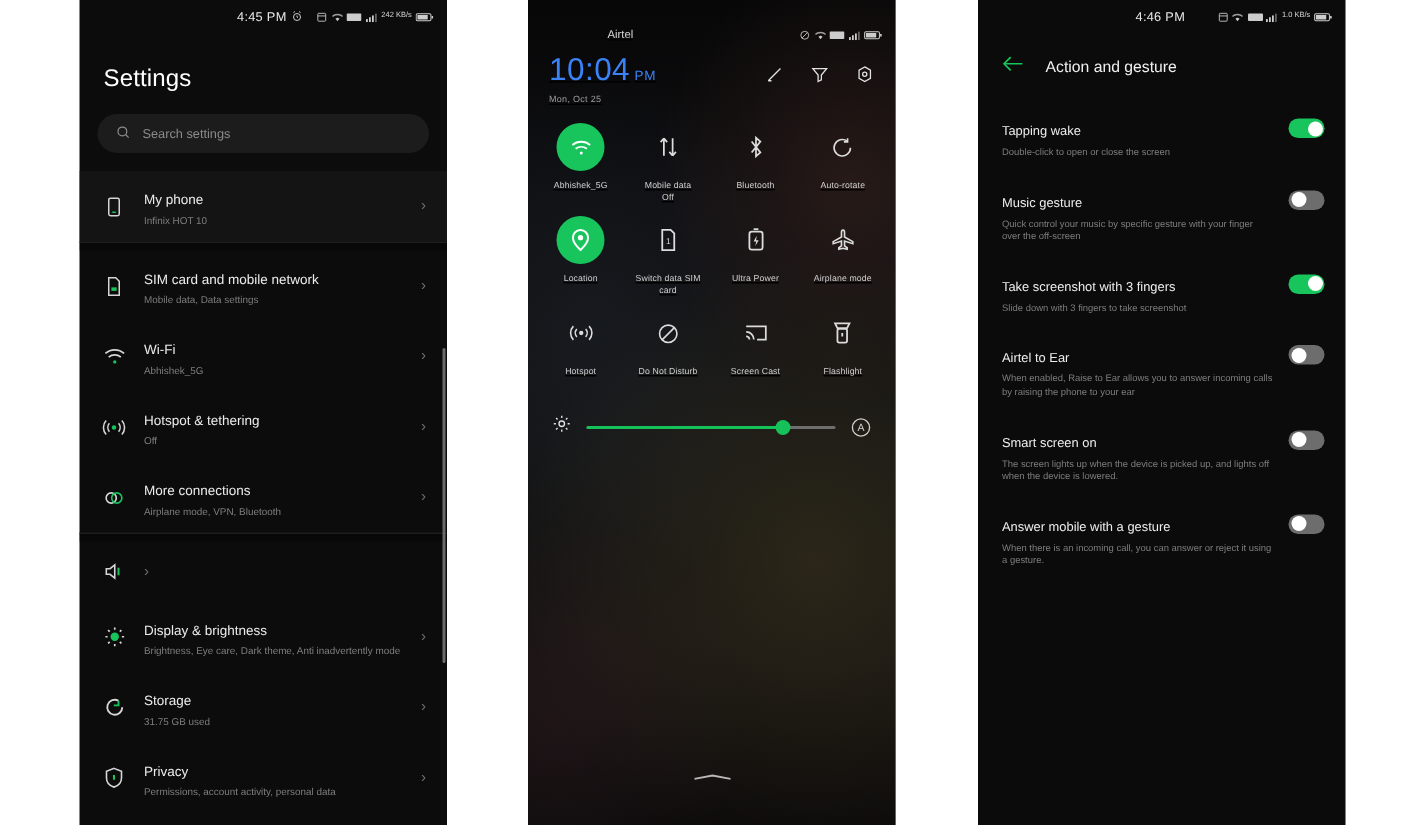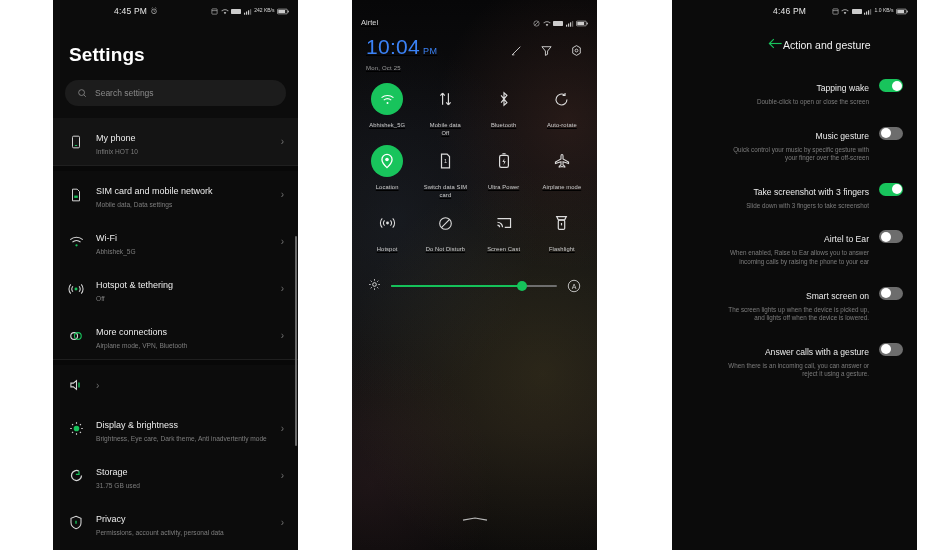--- a/index.html
+++ b/index.html
@@ -8,36 +8,36 @@
     background: #ffffff;
     font-family: "Liberation Sans", sans-serif;
     overflow: hidden;
   }
   .stage { position: relative; width: 950px; height: 550px; background: #fff; }
 
   
   .phone { position: absolute; top: 0; height: 550px; width: 245px; overflow: hidden; }
   #panel-settings { left: 53px; background: #0c0c0c; }
   #panel-quick    { left: 352px; background: #0a0a0a; }
-  #panel-gesture  { left: 672px; background: #0b0b0b; padding-left: 40px; }
+  #panel-gesture  { left: 652px; background: #0b0b0b; }
 
   
   .statusbar {
     position: relative; height: 22px; display: flex; align-items: center;
-    justify-content: space-between; padding: 0 9px; color: #e9e9e9;
+    justify-content: space-between; padding: 0 9px; color: #e9e9e9; margin-left: 44px;
   }
   .sb-time { font-size: 8.5px; letter-spacing: .2px; margin-left: 52px; font-weight: 400; }
   .sb-left { display: flex; align-items: center; gap: 3px; }
   .sb-right { display: flex; align-items: center; gap: 2.5px; }
   .sb-ico { display: block; opacity: .92; }
   .sb-txt { font-size: 5px; line-height: 1.05; text-align: center; opacity: .9; }
 
   
   .settings-title {
-    color: #fff; font-size: 19px; font-weight: 700; padding: 22px 16px 14px 16px;
+    color: #fff; font-size: 16px; font-weight: 400; padding: 22px 16px 14px 16px;
     letter-spacing: .1px;
   }
   .search-box {
     margin: 0 12px 12px 12px; height: 26px; border-radius: 14px;
     background: #1c1c1c; display: flex; align-items: center; padding: 0 12px; gap: 8px;
   }
   .search-ph { color: #8b8b8b; font-size: 8.5px; }
   .slist { position: relative; }
   .srow {
     display: flex; align-items: center; gap: 11px;
@@ -97,24 +97,24 @@
   .bright-knob {
     position: absolute; left: 79%; top: 50%; transform: translate(-50%,-50%);
     width: 10px; height: 10px; border-radius: 50%; background: #15c25a;
   }
   .home-handle {
     position: absolute; left: 50%; bottom: 40px; transform: translateX(-50%);
     width: 26px; height: 3px;
   }
 
   
-  .ag-head { display: flex; align-items: center; padding: 14px 0 14px 16px; margin-left: 40px; }
+  .ag-head { display: flex; align-items: center; gap: 14px; padding: 14px 0 14px 16px; }
   .ag-title { color: #f0f0f0; font-size: 10.5px; font-weight: 400; }
   .ag-row { display: flex; align-items: flex-start; gap: 10px; padding: 9px 14px 9px 16px; min-height: 44px; }
-  .ag-txt { flex: 1 1 auto; min-width: 0; text-align: right; }
+  .ag-txt { flex: 1 1 auto; min-width: 0; }
   .ag-name { color: #ededed; font-size: 8.6px; line-height: 12px; }
   .ag-desc { color: #7d7d7d; font-size: 6.3px; line-height: 8.6px; margin-top: 3px; }
   .switch {
     position: relative; flex: 0 0 auto; width: 24px; height: 13px; border-radius: 8px;
     background: #6d6d6d; margin-top: 2px;
   }
   .switch.on { background: #18c45c; }
   .switch .knob {
     position: absolute; top: 1.5px; left: 1.5px; width: 10px; height: 10px;
     border-radius: 50%; background: #ffffff;
@@ -650,21 +650,21 @@
           <span class="ag-name">Smart screen on</span>
           <span class="ag-desc" style="display:block">The screen lights up when the device is picked up, and lights off when the device is lowered.</span>
         </span>
         <span class="switch">
             <span class="knob"></span>
           </span>
       </div>
 
       <div class="ag-row">
         <span class="ag-txt">
-          <span class="ag-name">Answer calls with a gesture</span>
+          <span class="ag-name">Answer mobile with a gesture</span>
           <span class="ag-desc" style="display:block">When there is an incoming call, you can answer or reject it using a gesture.</span>
         </span>
         <span class="switch">
             <span class="knob"></span>
           </span>
       </div>
     </div>
   </div>
 
 </div>

